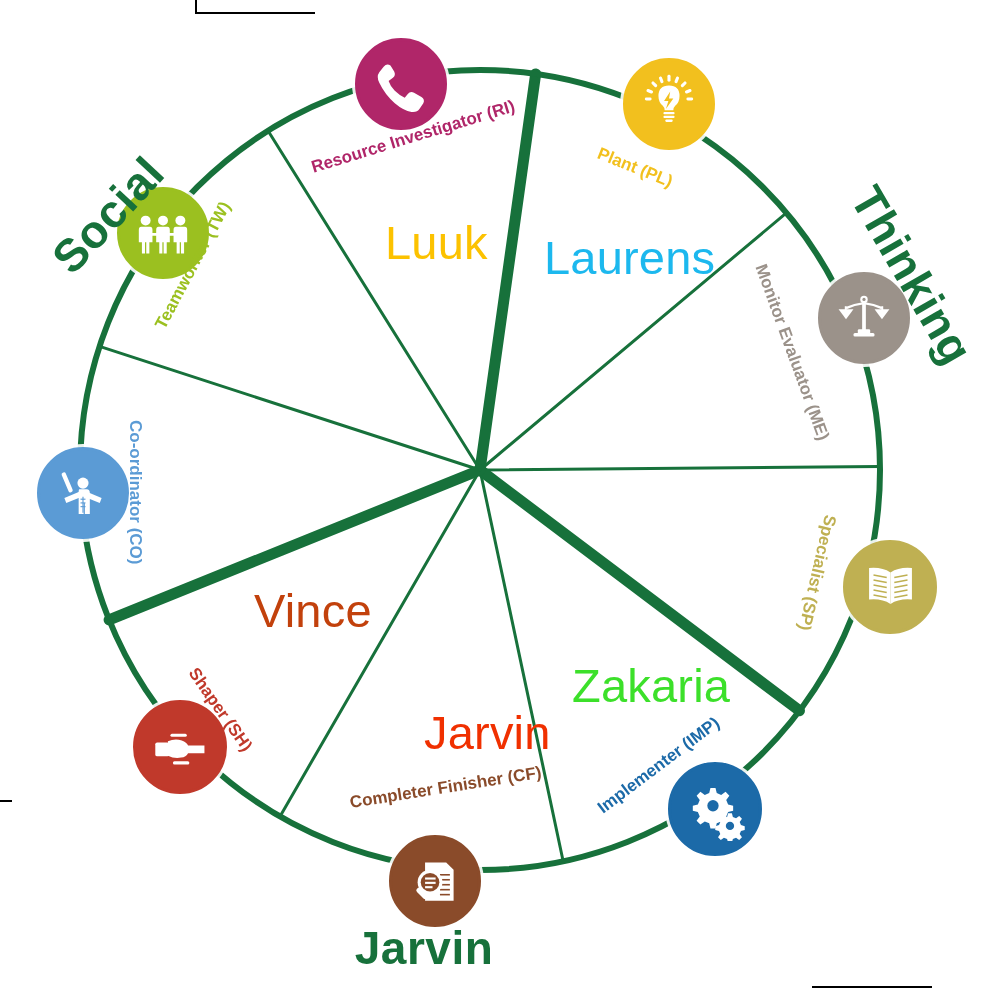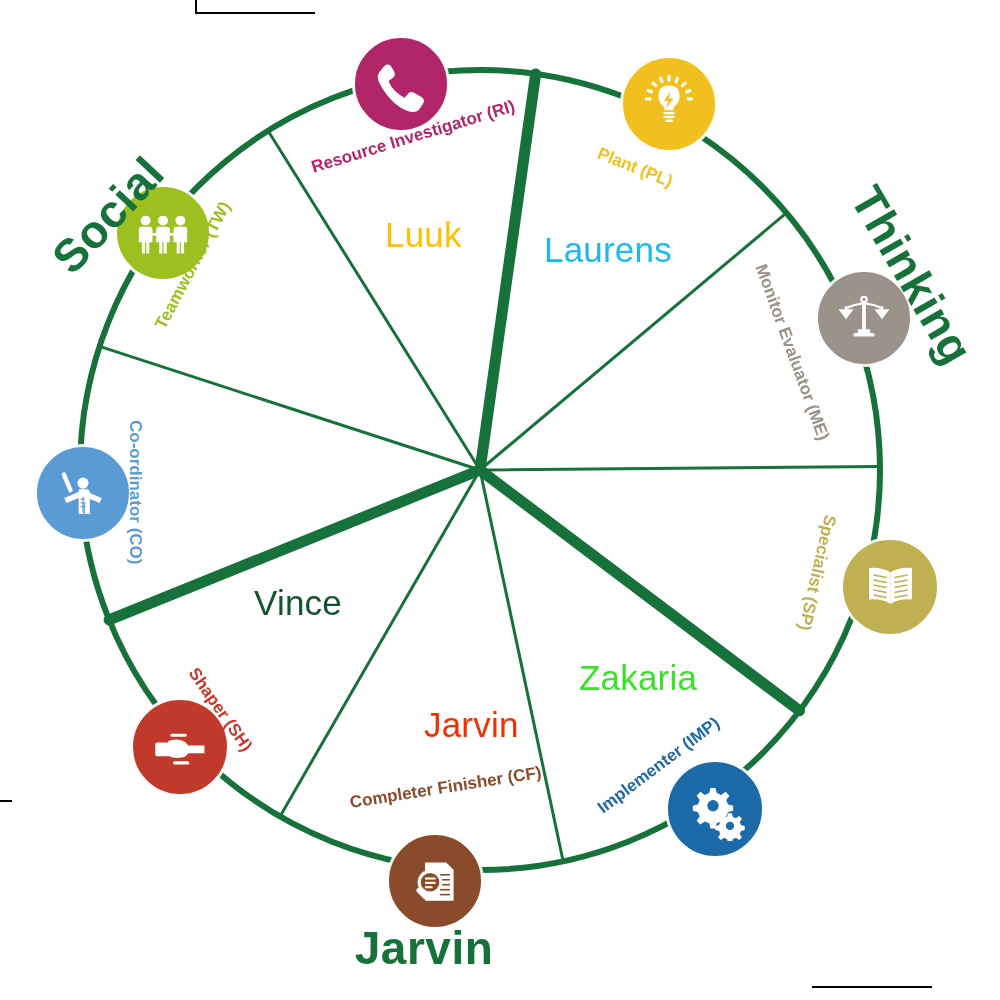--- a/index.html
+++ b/index.html
@@ -4,21 +4,21 @@
 <style>
   html,body{margin:0;padding:0;background:#ffffff;}
   body{width:1000px;height:1000px;overflow:hidden;
        font-family:"Liberation Sans", sans-serif;}
   #stage{position:relative;width:1000px;height:1000px;background:#fff;}
   svg.wheel{position:absolute;left:0;top:0;width:1000px;height:1000px;}
 
   .role-label{position:absolute;white-space:nowrap;font-weight:700;
               transform-origin:0 50%;pointer-events:none;}
   .person-name{position:absolute;white-space:nowrap;font-weight:400;
-               font-size:35px;letter-spacing:.2px;}
+               font-size:47px;letter-spacing:.2px;}
   .cat-label{position:absolute;white-space:nowrap;font-weight:700;
              color:#17713b;font-size:46px;letter-spacing:.5px;
              transform-origin:50% 50%;}
   .icon-badge{position:absolute;border-radius:50%;
               display:flex;align-items:center;justify-content:center;}
   .icon-badge svg{display:block;}
   .crop-mark{position:absolute;background:#000;}
 </style>
 </head>
 <body>
@@ -213,23 +213,23 @@
       <div class="role-label" style="left: 830px; top: 505px; font-size: 17px; color: rgb(191, 176, 82); transform: rotate(103deg);">Specialist (SP)</div>
       <div class="role-label" style="left: 600px; top: 800px; font-size: 17px; color: rgb(28, 106, 168); transform: rotate(-37deg);">Implementer (IMP)</div>
       <div class="role-label" style="left: 350px; top: 793px; font-size: 17px; color: rgb(138, 75, 42); transform: rotate(-9deg);">Completer Finisher (CF)</div>
       <div class="role-label" style="left: 192px; top: 660px; font-size: 17px; color: rgb(192, 57, 43); transform: rotate(55deg);">Shaper (SH)</div>
       <div class="role-label" style="left: 135px; top: 410px; font-size: 17px; color: rgb(91, 155, 213); transform: rotate(90deg);">Co-ordinator (CO)</div>
       <div class="role-label" style="left: 160px; top: 318px; font-size: 17px; color: rgb(155, 192, 32); transform: rotate(-62deg);">Teamworker (TW)</div>
     </div>
   <div id="people-layer">
       <div class="person-name" style="left: 385px; top: 215px; color: rgb(252, 194, 0);">Luuk</div>
       <div class="person-name" style="left: 544px; top: 230px; color: rgb(28, 184, 238);">Laurens</div>
-      <div class="person-name" style="left: 572px; top: 658px; color: rgb(60, 224, 42); margin-left: 7px;">Zakaria</div>
+      <div class="person-name" style="left: 572px; top: 658px; color: rgb(60, 224, 42);">Zakaria</div>
       <div class="person-name" style="left: 424px; top: 705px; color: rgb(240, 48, 0);">Jarvin</div>
-      <div class="person-name" style="left: 254px; top: 583px; color: #14532d; text-align: center;">Vince</div>
+      <div class="person-name" style="left: 254px; top: 583px; color: #c2410c; text-align: center;">Vince</div>
     </div>
   <div id="cats-layer">
       <div class="cat-label" style="left: 108px; top: 215px; transform: translate(-50%, -50%) rotate(-47deg);">Social</div>
       <div class="cat-label" style="left: 912px; top: 275px; transform: translate(-50%, -50%) rotate(60deg);">Thinking</div>
       <div class="cat-label" style="left: 424px; top: 948px; transform: translate(-50%, -50%) rotate(0deg);">Jarvin</div>
     </div>
 
 </div>
 
 </body></html>

